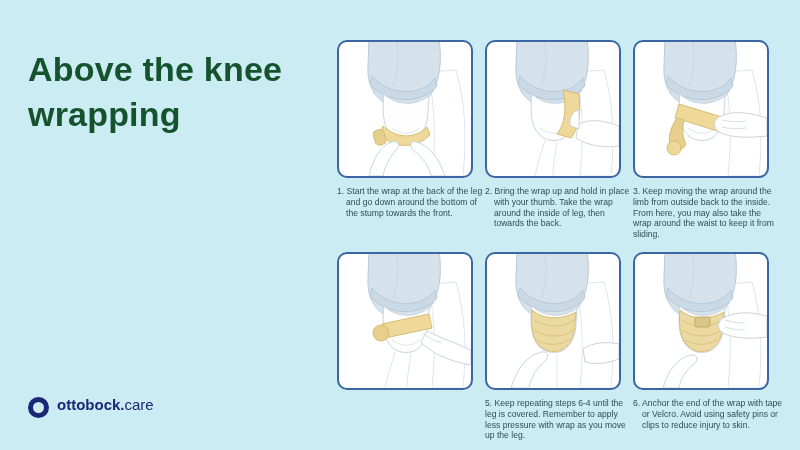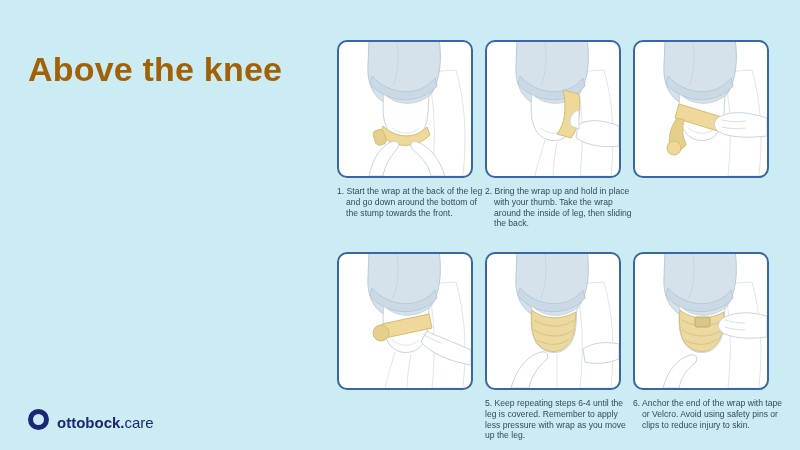--- a/index.html
+++ b/index.html
@@ -6,26 +6,26 @@
   body{
     width:800px;height:450px;position:relative;overflow:hidden;
     background:#cbecf3;
     font-family:"Liberation Sans", sans-serif;
     -webkit-font-smoothing:antialiased;
   }
   
   .title{
     position:absolute;left:28px;top:24px;
     font-size:34px;font-weight:800;line-height:1.32;
-    color:#a16207;letter-spacing:.2px;
+    color:#14532d;letter-spacing:.2px;
   }
   .title span{display:block;}
   .logo{
     position:absolute;left:28px;top:397px;
-    display:flex;align-items:flex-end;gap:8px;color:#1b2674;margin-top:12px;
+    display:flex;align-items:flex-start;gap:8px;color:#1b2674;
   }
   .logo .ring{
     width:21px;height:21px;border:5px solid #1b2674;border-radius:50%;
     box-sizing:border-box;background:transparent;flex:0 0 auto;
   }
   .logo .word{font-size:15px;line-height:1;}
   .logo .bold{font-weight:700;}
   .logo .light{font-weight:400;}
   
   .steps{
@@ -62,20 +62,21 @@
     </g>
     <g id="g-cover">
       <path d="M45 56 C43 78 47 93 62 97 C77 100 87 89 88 70 L89 58 C74 66 57 66 45 56 Z" fill="#ecd9a2" stroke="#d6bd72" stroke-width="1"></path>
       <path d="M47 66 C60 74 76 74 87 66 M47 76 C60 84 76 84 86 76 M50 86 C60 92 74 92 82 85" fill="none" stroke="#d6bd72" stroke-width=".8"></path>
     </g>
   </defs>
 </svg>
 
 <h1 class="title">
   <span>Above the knee</span>
+  <span>wrapping</span>
 </h1>
 
 <div class="steps">
 
   <figure>
     <div class="panel">
       <svg viewBox="0 0 132 134">
         <use href="#g-base"></use>
         <path d="M44 84 C58 97 76 97 88 85 L91 93 C77 107 55 107 41 92 Z" fill="#eed99a" stroke="#d6bd72" stroke-width="1"></path>
         <rect x="35" y="88" width="11" height="15" rx="4" fill="#e6cf8d" stroke="#d6bd72" transform="rotate(-18 40 95)"></rect>
@@ -89,34 +90,35 @@
   <figure>
     <div class="panel">
       <svg viewBox="0 0 132 134">
         <use href="#g-base"></use>
         <path d="M76 48 L92 52 C94 70 92 86 84 96 L70 92 C78 82 80 66 76 48 Z" fill="#eed99a" stroke="#d6bd72" stroke-width="1"></path>
         <path d="M132 84 C114 77 100 77 91 83 L89 96 C101 104 118 106 132 104 Z" fill="#ffffff" stroke="#c9d4dc"></path>
         <path d="M92 68 C85 70 81 77 84 84 L92 87 Z" fill="#ffffff" stroke="#c9d4dc"></path>
         <path d="M58 98 C54 112 50 124 48 134 M70 100 C68 112 66 124 66 134" fill="none" stroke="#dde6ec"></path>
       </svg>
     </div>
-    <figcaption class="caption"><span>2.</span> <span>Bring the wrap up and hold in place with your thumb. Take the wrap around the inside of leg, then sliding the back.</span></figcaption>
+    <figcaption class="caption"><span>2.</span> <span>Bring the wrap up and hold in place with your thumb. Take the wrap around the inside of leg, then towards the back.</span></figcaption>
   </figure>
 
   <figure>
     <div class="panel">
       <svg viewBox="0 0 132 134">
         <use href="#g-base"></use>
         <path d="M44 62 L90 76 L86 90 L40 76 Z" fill="#eed99a" stroke="#d6bd72" stroke-width="1"></path>
         <path d="M42 76 C35 86 33 96 35 105 C41 110 49 108 51 102 C47 94 47 86 49 78 Z" fill="#e6cf8d" stroke="#d6bd72"></path>
         <circle cx="39" cy="106" r="7" fill="#eed99a" stroke="#d6bd72"></circle>
         <path d="M132 76 C110 69 95 69 84 75 C78 79 78 86 84 90 C96 96 113 96 132 94 Z" fill="#ffffff" stroke="#c9d4dc"></path>
         <path d="M87 78 C95 80 103 80 111 79 M87 85 C95 87 103 87 111 86" fill="none" stroke="#d7e0e6"></path>
       </svg>
     </div>
+    <figcaption class="caption nohang"><span>3.</span> <span>Keep moving the wrap around the limb from outside back to the inside. From here, you may also take the wrap around the waist to keep it from sliding.</span></figcaption>
   </figure>
 
   <figure>
     <div class="panel">
       <svg viewBox="0 0 132 134">
         <use href="#g-base"></use>
         <path d="M43 70 L90 60 L93 74 L46 84 Z" fill="#eed99a" stroke="#d6bd72" stroke-width="1"></path>
         <circle cx="42" cy="79" r="8" fill="#e6cf8d" stroke="#d6bd72"></circle>
         <path d="M132 96 C112 87 97 82 88 77 L82 88 C92 99 109 107 132 111 Z" fill="#ffffff" stroke="#c9d4dc"></path>
         <path d="M84 80 C90 84 96 87 102 89" fill="none" stroke="#d7e0e6"></path>

